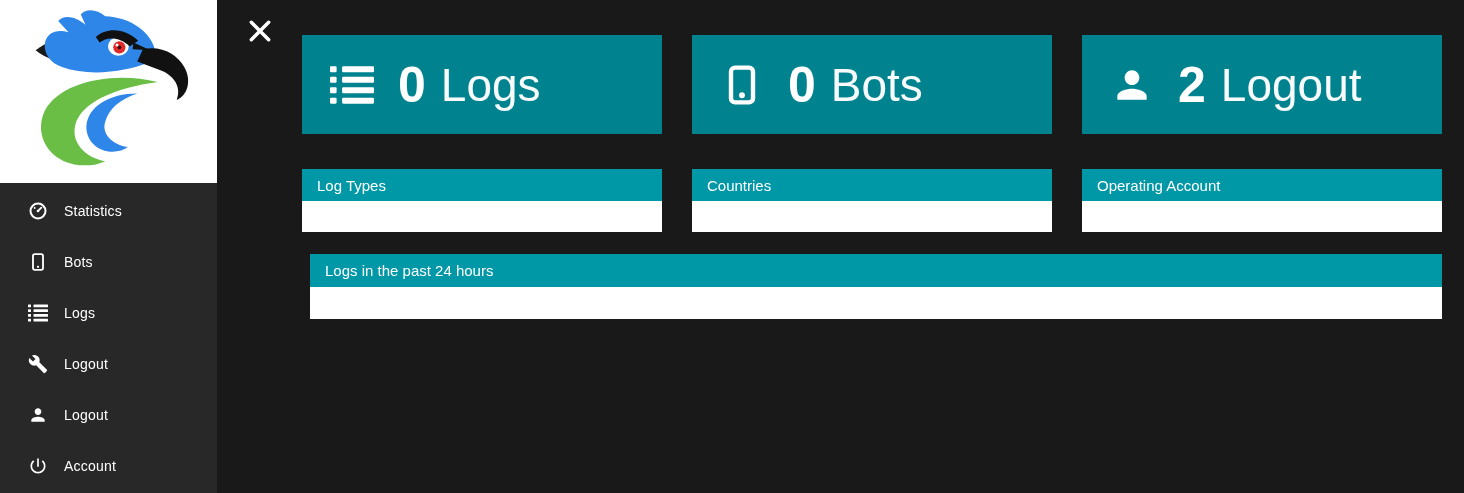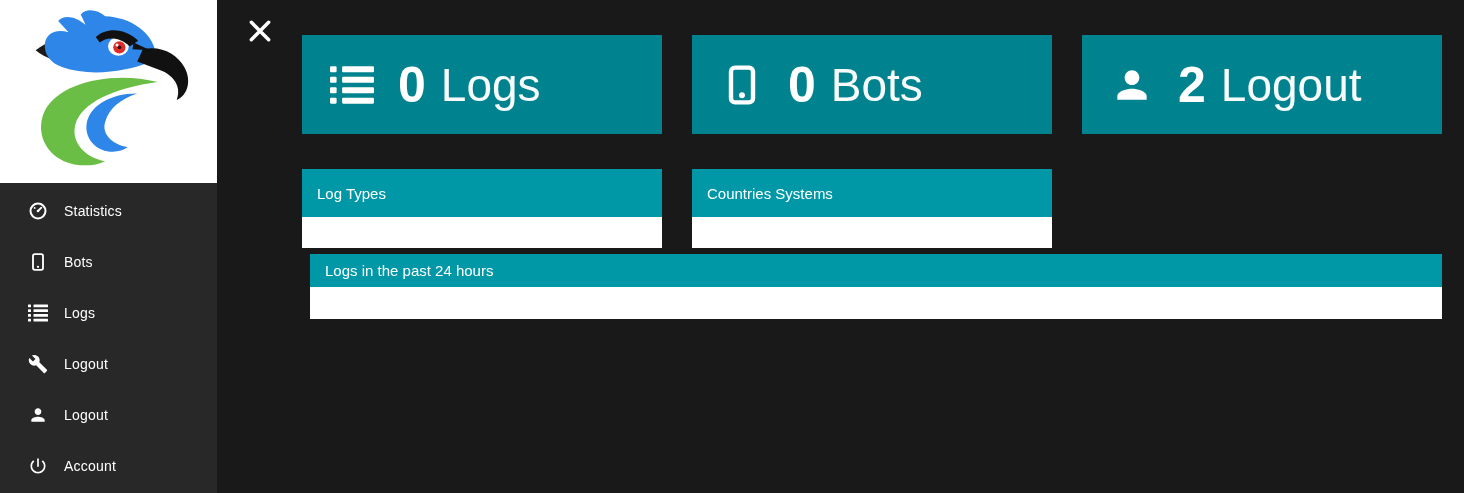--- a/index.html
+++ b/index.html
@@ -28,21 +28,21 @@
   .stat-cards { position:absolute; left:85px; top:35px; width:1140px; display:flex; gap:30px; }
   .stat-card { flex:0 0 360px; height:99px; background:#00838f; color:#ffffff;
                display:flex; align-items:center; padding-left:28px; cursor:pointer; }
   .stat-icon { width:44px; height:44px; margin-right:24px; color:#ffffff; flex:none; }
   .stat-icon svg { width:44px; height:44px; display:block; }
   .stat-value { font-size:50px; font-weight:bold; line-height:1; margin-right:15px; }
   .stat-label { font-size:46px; font-weight:400; line-height:1; opacity:.97; }
 
   .panel-row { position:absolute; left:85px; top:169px; width:1140px; display:flex; gap:30px; }
   .panel { flex:0 0 360px; }
-  .panel-header { height:48px; background:#0097a7; color:#ffffff; font-size:15px;
+  .panel-header { height:32px; background:#0097a7; color:#ffffff; font-size:15px;
                   display:flex; align-items:center; padding-left:15px; }
   .panel-body { height:31px; background:#ffffff; }
 
   .wide-panel { position:absolute; left:85px; top:254px; width:1140px;padding-left:8px; }
   .wide-panel .panel-header { height:33px; }
   .wide-panel .panel-body { height:32px; }
 </style>
 </head>
 <body>
 
@@ -174,21 +174,25 @@
       <span class="stat-label">Logout</span>
     </div>
   </section>
 
   <section class="panel-row">
     <div class="panel">
       <div class="panel-header">Log Types</div>
       <div class="panel-body"></div>
     </div>
     <div class="panel">
-      <div class="panel-header">Countries Systems</div>
+      <div class="panel-header">Countries</div>
+      <div class="panel-body"></div>
+    </div>
+    <div class="panel">
+      <div class="panel-header">Operating Account</div>
       <div class="panel-body"></div>
     </div>
   </section>
 
   <section class="wide-panel panel">
     <div class="panel-header">Logs in the past 24 hours</div>
     <div class="panel-body"></div>
   </section>
 
 </main>

